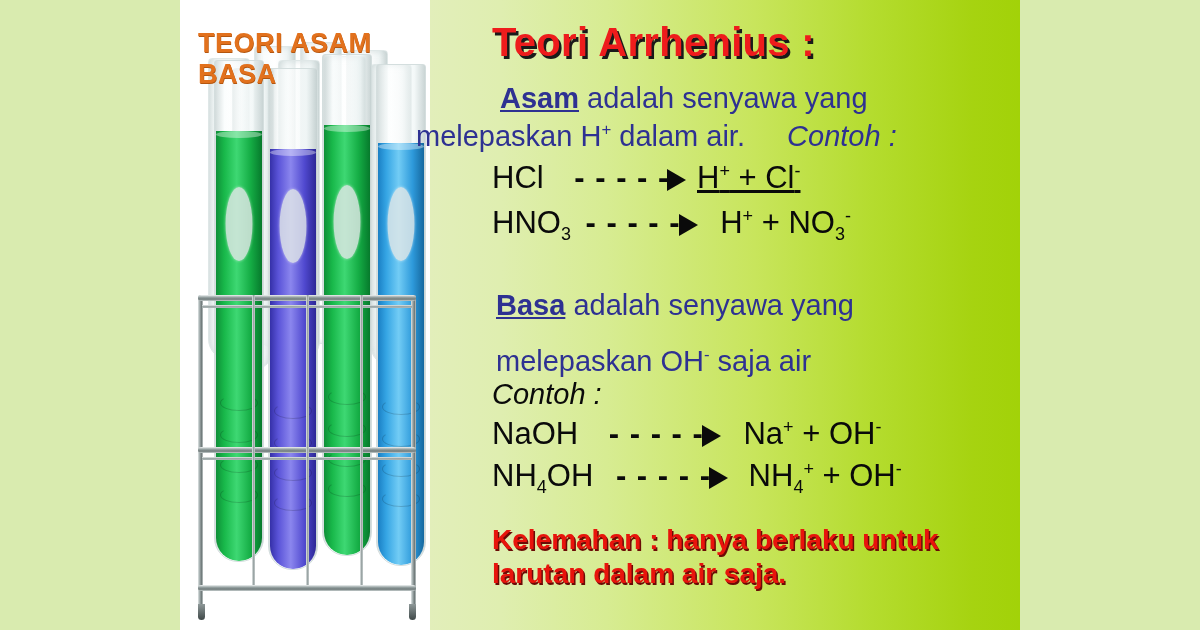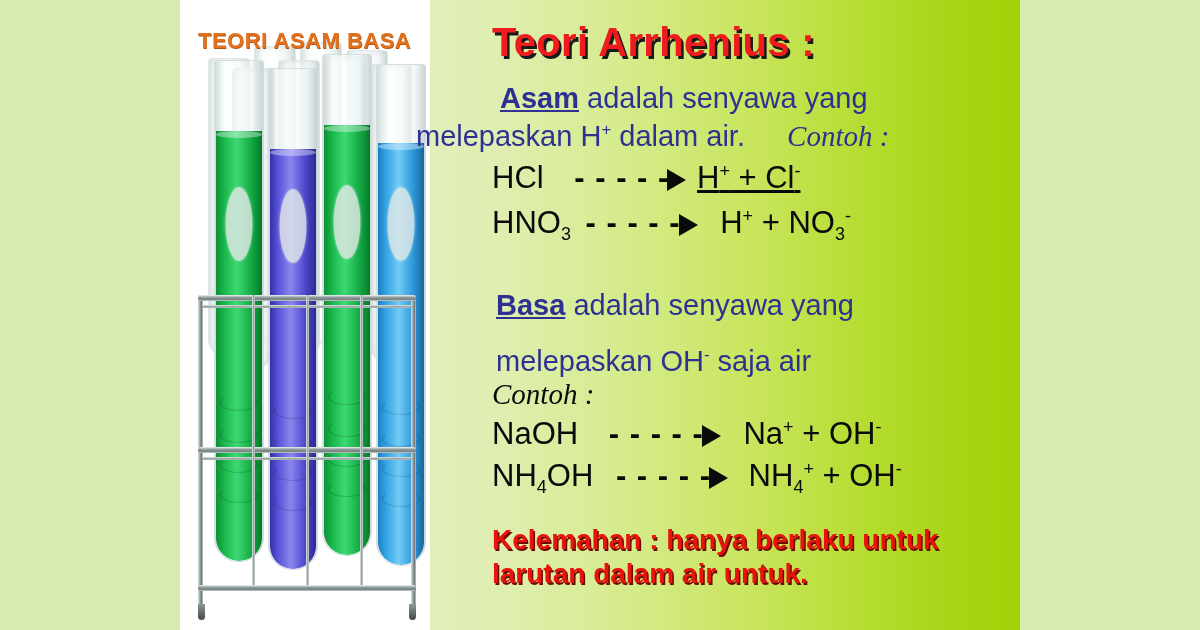--- a/index.html
+++ b/index.html
@@ -47,21 +47,21 @@
     overflow: hidden;
   }
 
   
   #caption {
     position: absolute;
     left: 198px;
     top: 28px;
     width: 240px;
     z-index: 40;
-    font-size: 22px;
+    font-size: 27px;
     font-weight: bold;
     letter-spacing: 0.5px;
     color: #e2711d;
     text-shadow: 0.5px 0.5px 0 #b4560f;
     font-family: "Liberation Sans", sans-serif;
   }
 
   
   #rack-photo {
     position: absolute;
@@ -238,21 +238,21 @@
     font-weight: bold;
     text-decoration: underline;
     text-underline-offset: 2px;
   }
 
   .blk {
     color: #0a0a0a;
     font-size: 31px;
   }
 
-  .ital { font-style: italic; font-family: Liberation Serif, serif; }
+  .ital { font-style: italic; }
 
   sup, sub {
     font-size: 0.58em;
     line-height: 0;
   }
   sup { vertical-align: super; }
   sub { vertical-align: sub; }
 
   
   .arrow {
@@ -425,16 +425,16 @@
 
     <div class="line blk" style="left:62px; top:458px;">
       <span>NH<sub>4</sub>OH</span>
       <span class="arrow" style="margin-left:14px;">
         <span class="dashes">- - - - -</span><span class="head"></span>
       </span>
       <span style="margin-left:12px;">NH<sub>4</sub><sup>+</sup> + OH<sup>-</sup></span>
     </div>
 
     <div class="line" id="conclusion-1" style="left:62px; top:524px;">Kelemahan : hanya berlaku untuk</div>
-    <div class="line" id="conclusion-2" style="left:62px; top:558px;">larutan dalam air untuk.</div>
+    <div class="line" id="conclusion-2" style="left:62px; top:558px;">larutan dalam air saja.</div>
 
   </div>
 </div>
 
 </body></html>

